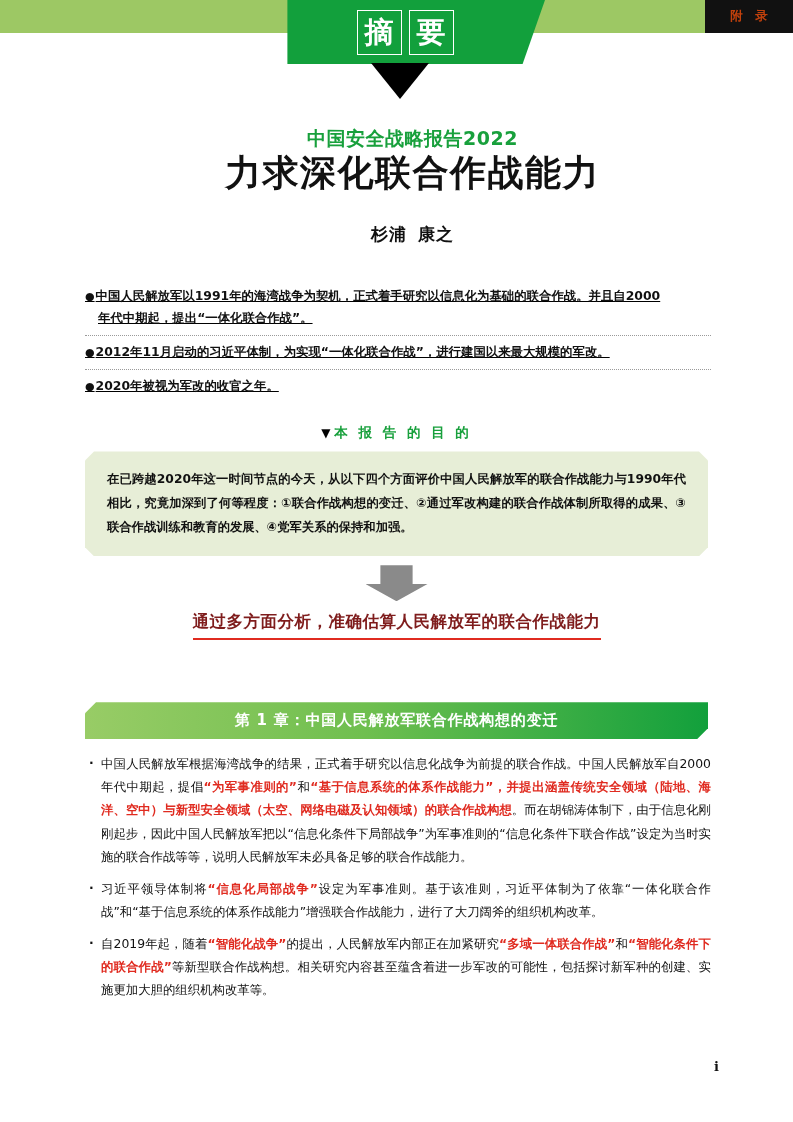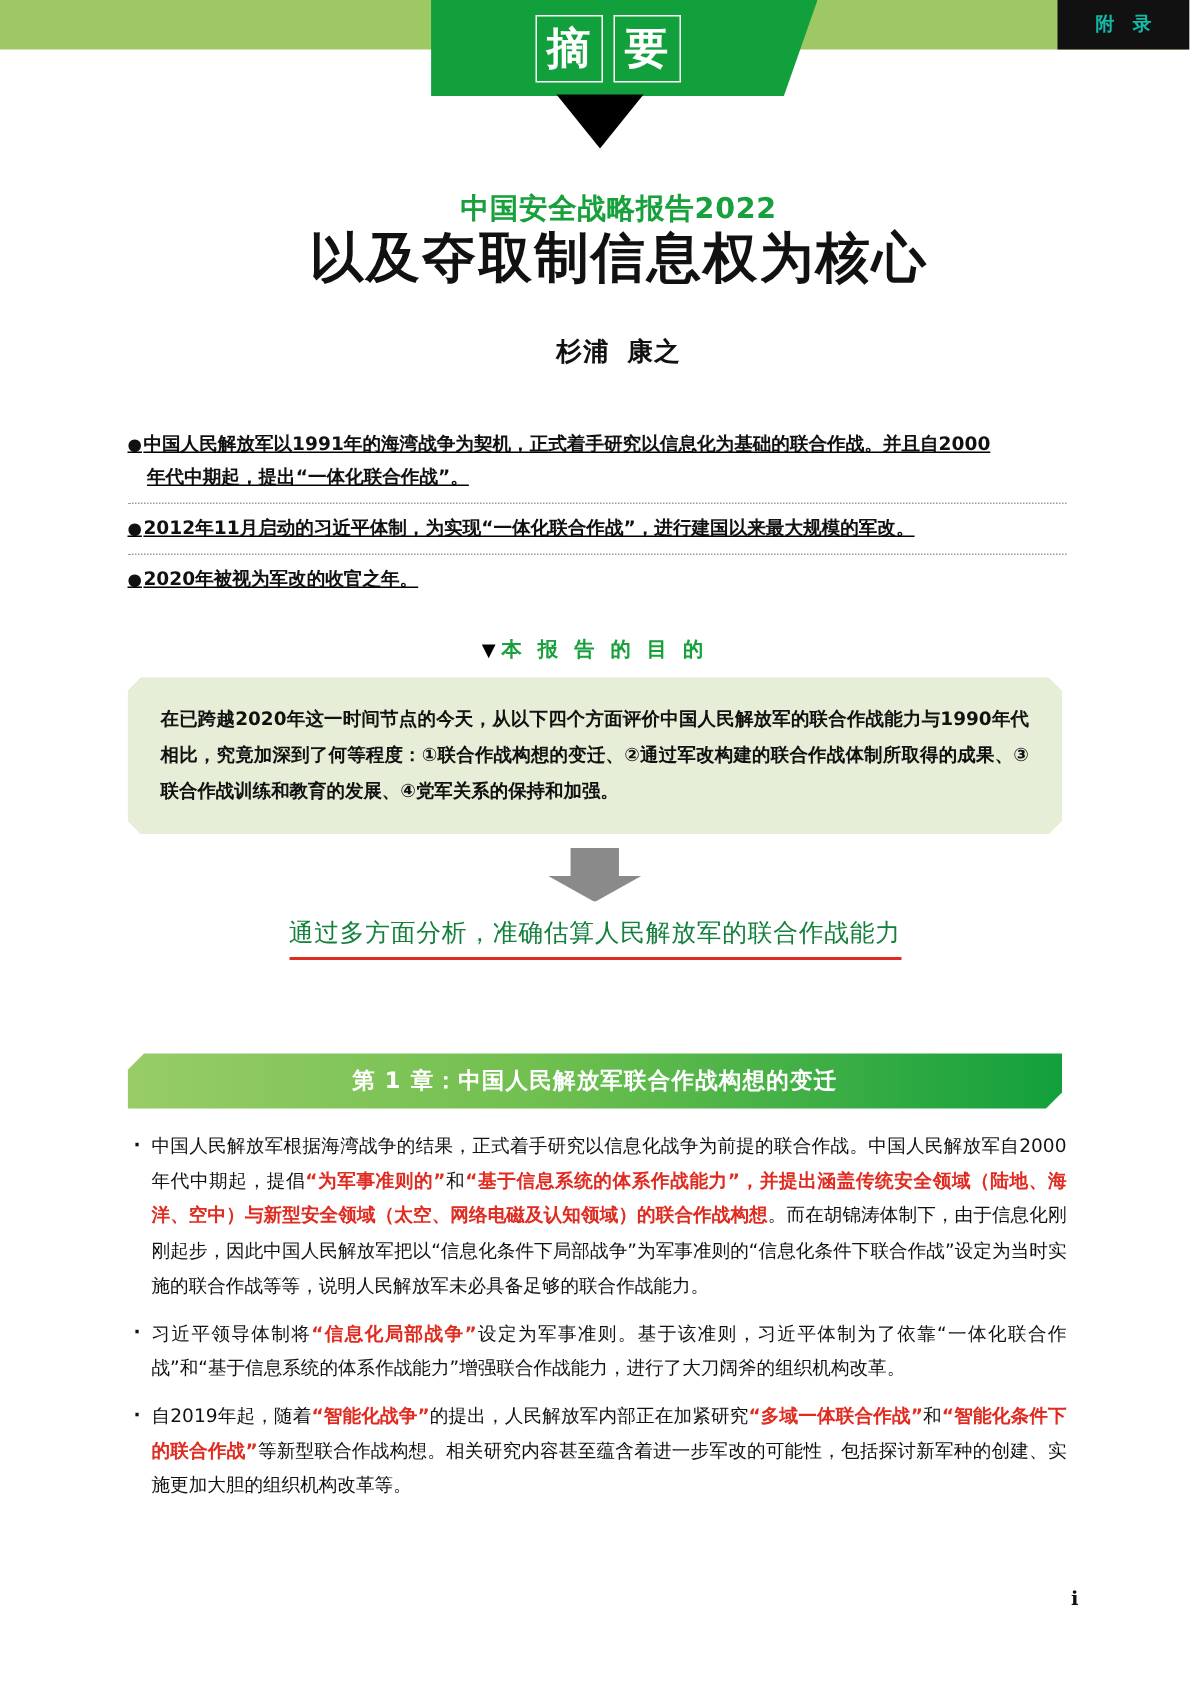--- a/index.html
+++ b/index.html
@@ -30,21 +30,21 @@
     height: 33px;
     background: #9dc864;
   }
 
   .header-blacktab {
     position: absolute;
     right: 0; top: 0;
     width: 88px;
     height: 33px;
     background: #111111;
-    color: #14b8a6;
+    color: #c2410c;
     font-size: 12.5px;
     font-weight: bold;
     letter-spacing: 4px;
     display: flex;
     align-items: center;
     justify-content: center;
     text-indent: 4px;
   }
 
   .header-green-tab {
@@ -202,22 +202,22 @@
   }
   .conclusion-wrap {
     text-align: center;
     margin-top: 10px;
   }
   .conclusion-inner {
     display: inline-block;
     border-bottom: 2.5px solid #e02b20;
     padding-bottom: 5px;
     font-size: 16.5px;
-    font-weight: normal;
-    color: #15803d;
+    font-weight: bold;
+    color: #7f1d1d;
     letter-spacing: 0.5px;
   }
 
   
   .chapter-bar {
     margin: 62px 85px 0 85px;
     height: 37px;
     background: linear-gradient(to right, #98cc66 0%, #6fbf4f 45%, #12a03c 100%);
     clip-path: polygon(11px 0, 100% 0, 100% calc(100% - 11px), calc(100% - 11px) 100%, 0 100%, 0 11px);
     display: flex;
@@ -273,21 +273,21 @@
     <div class="tab-chars">
       <span class="tab-char">摘</span>
       <span class="tab-char">要</span>
     </div>
   </div>
   <div class="header-triangle"></div>
 </div>
 
 <div class="title-block">
   <div class="report-series">中国安全战略报告2022</div>
-  <div class="title-main-black">以及夺取制信息权为核心</div>
+  <div class="title-main-black">力求深化联合作战能力</div>
   <div class="author">杉浦 康之</div>
 </div>
 
 <div class="summary">
 
   <div class="summary-item">
     <span class="dot">●</span><span>中国人民解放军以1991年的海湾战争为契机，正式着手研究以信息化为基础的联合作战。并且自2000</span>
     <span class="cont">年代中期起，提出“一体化联合作战”。</span>
   </div>
 

